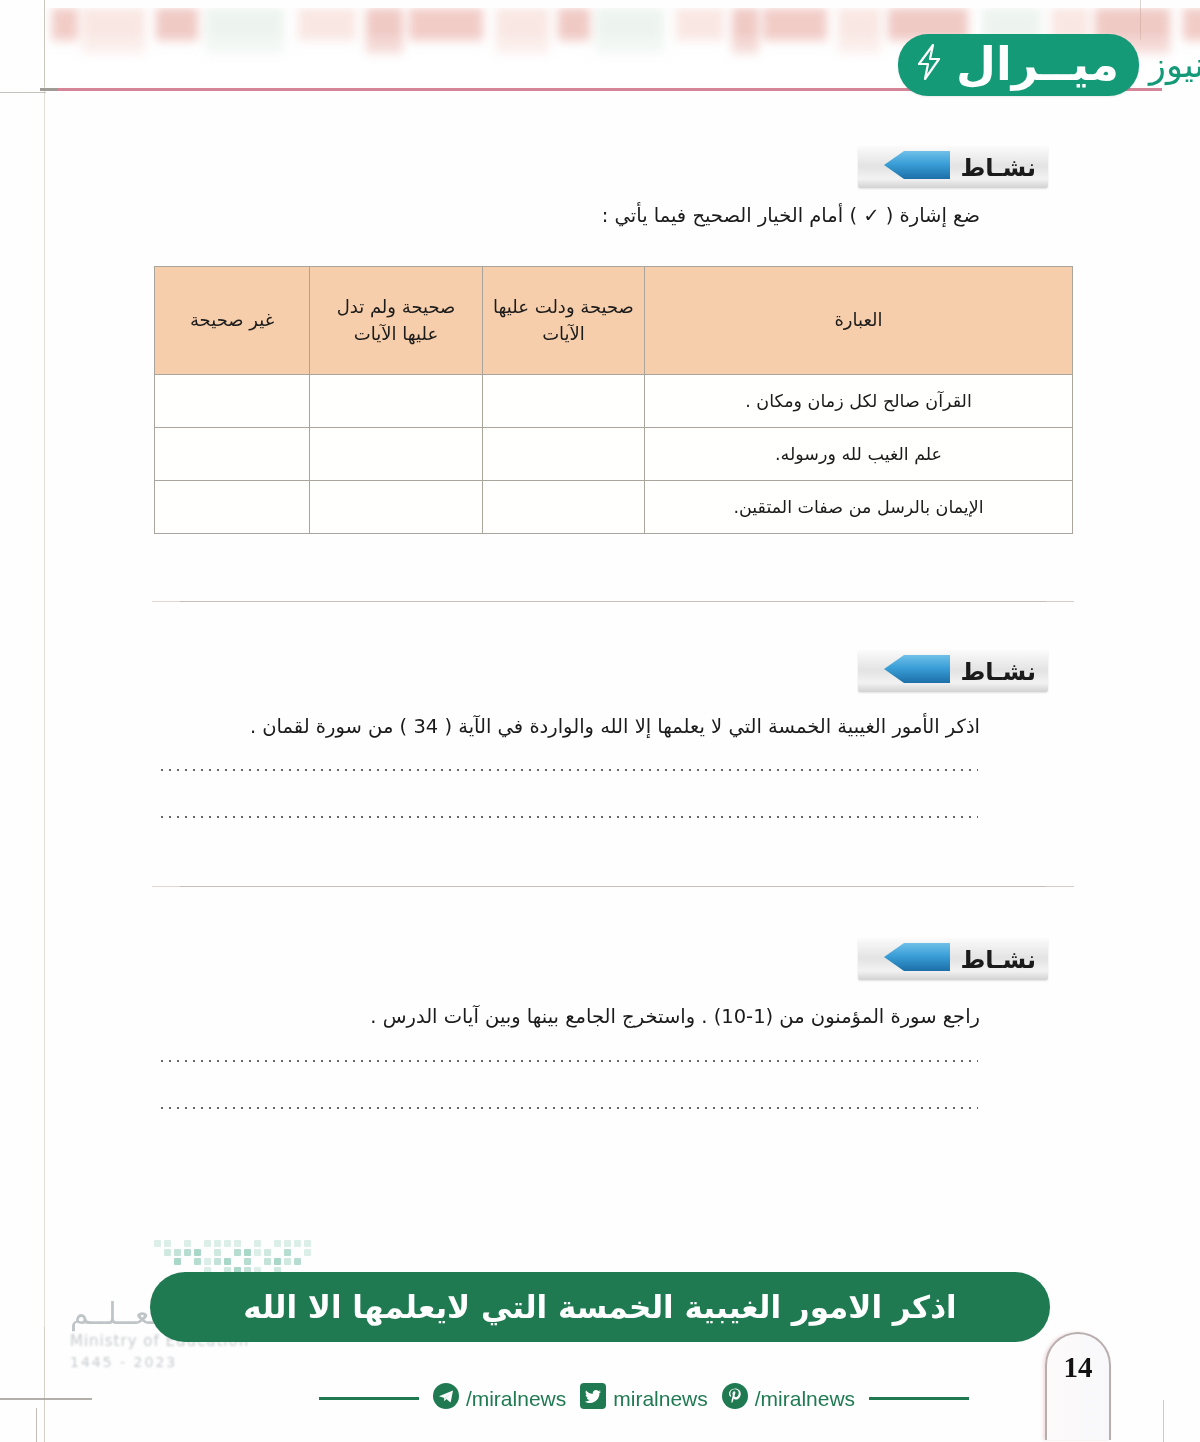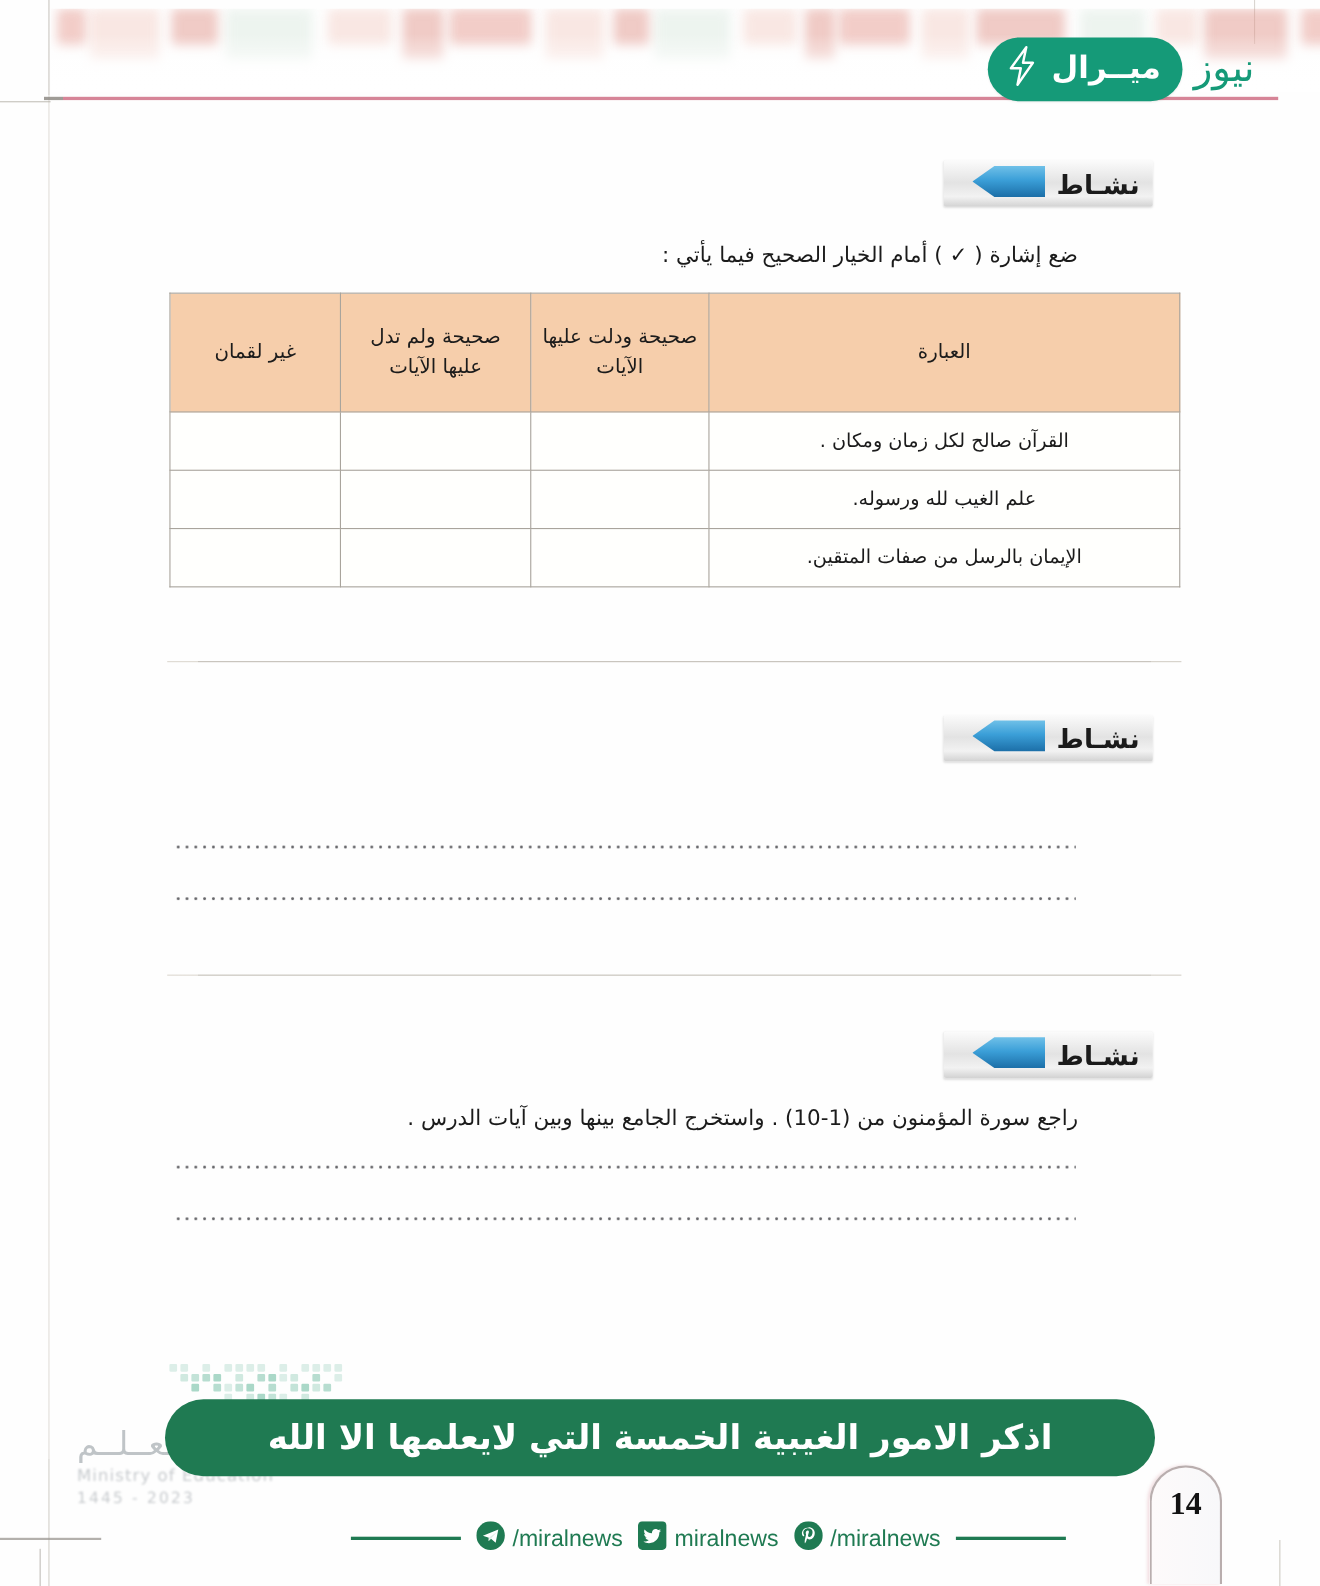--- a/index.html
+++ b/index.html
@@ -87,21 +87,21 @@
   }
   .brand-pill {
     background: #159a78;
     border-radius: 30px;
     padding: 7px 20px 9px 16px;
     display: flex; align-items: center; gap: 12px;
     box-shadow: 0 1px 2px rgba(0,0,0,.08);
   }
   .brand-pill .brand-word {
     color: #ffffff;
-    font-size: 28px;
+    font-size: 46px;
     font-weight: bold;
     letter-spacing: 0px;
     line-height: 1;
     white-space: nowrap;
   }
   .bolt-icon { display: block; }
   .brand-outside {
     color: #159a78;
     font-size: 35px;
     font-weight: normal;
@@ -355,36 +355,36 @@
             <stop offset="0" stop-color="#6fc0e8"></stop>
             <stop offset="45%" stop-color="#3b9fd8"></stop>
             <stop offset="100%" stop-color="#1c6fa8"></stop>
           </linearGradient>
         </defs>
         <path d="M66 3 L20 3 L0 17 L20 31 L66 31 Z" fill="url(#ga1)"></path>
       </svg>
     </span>
   </div>
 
-  <div class="prompt" style="left:540px; top:217px; width:440px;">ضع إشارة ( ✓ ) أمام الخيار الصحيح فيما يأتي :</div>
+  <div class="prompt" style="left:540px; top:201px; width:440px;">ضع إشارة ( ✓ ) أمام الخيار الصحيح فيما يأتي :</div>
 
   <div class="tbl-wrap">
     <table class="choice-table">
       <colgroup>
         <col class="col-stmt">
           <col class="col-a">
           <col class="col-b">
           <col class="col-c">
       </colgroup>
       <thead>
         <tr>
           <th>العبارة</th>
           <th>صحيحة ودلت عليها الآيات</th>
           <th>صحيحة ولم تدل عليها الآيات</th>
-          <th>غير لقمان</th>
+          <th>غير صحيحة</th>
         </tr>
       </thead>
       <tbody>
         <tr>
           <td class="stmt">القرآن صالح لكل زمان ومكان .</td>
           <td></td>
           <td></td>
           <td></td>
         </tr>
         <tr>
@@ -414,20 +414,21 @@
             <stop offset="0" stop-color="#6fc0e8"></stop>
             <stop offset="45%" stop-color="#3b9fd8"></stop>
             <stop offset="100%" stop-color="#1c6fa8"></stop>
           </linearGradient>
         </defs>
         <path d="M66 3 L20 3 L0 17 L20 31 L66 31 Z" fill="url(#ga2)"></path>
       </svg>
     </span>
   </div>
 
+  <div class="prompt" style="left:190px; top:712px; width:790px;">اذكر الأمور الغيبية الخمسة التي لا يعلمها إلا الله والواردة في الآية ( 34 ) من سورة لقمان .</div>
 
   <div class="dotline" style="left:158px; top:767px; width:820px;"></div>
   <div class="dotline" style="left:158px; top:814px; width:820px;"></div>
 
   <div class="sep" style="left:152px; top:886px; width:922px;"></div>
 
   <div class="activity-head" style="left:858px; top:938px;">
     <span class="act-label">نشـاط</span>
     <span class="act-arrow">
       <svg width="66" height="34" viewBox="0 0 66 34">

